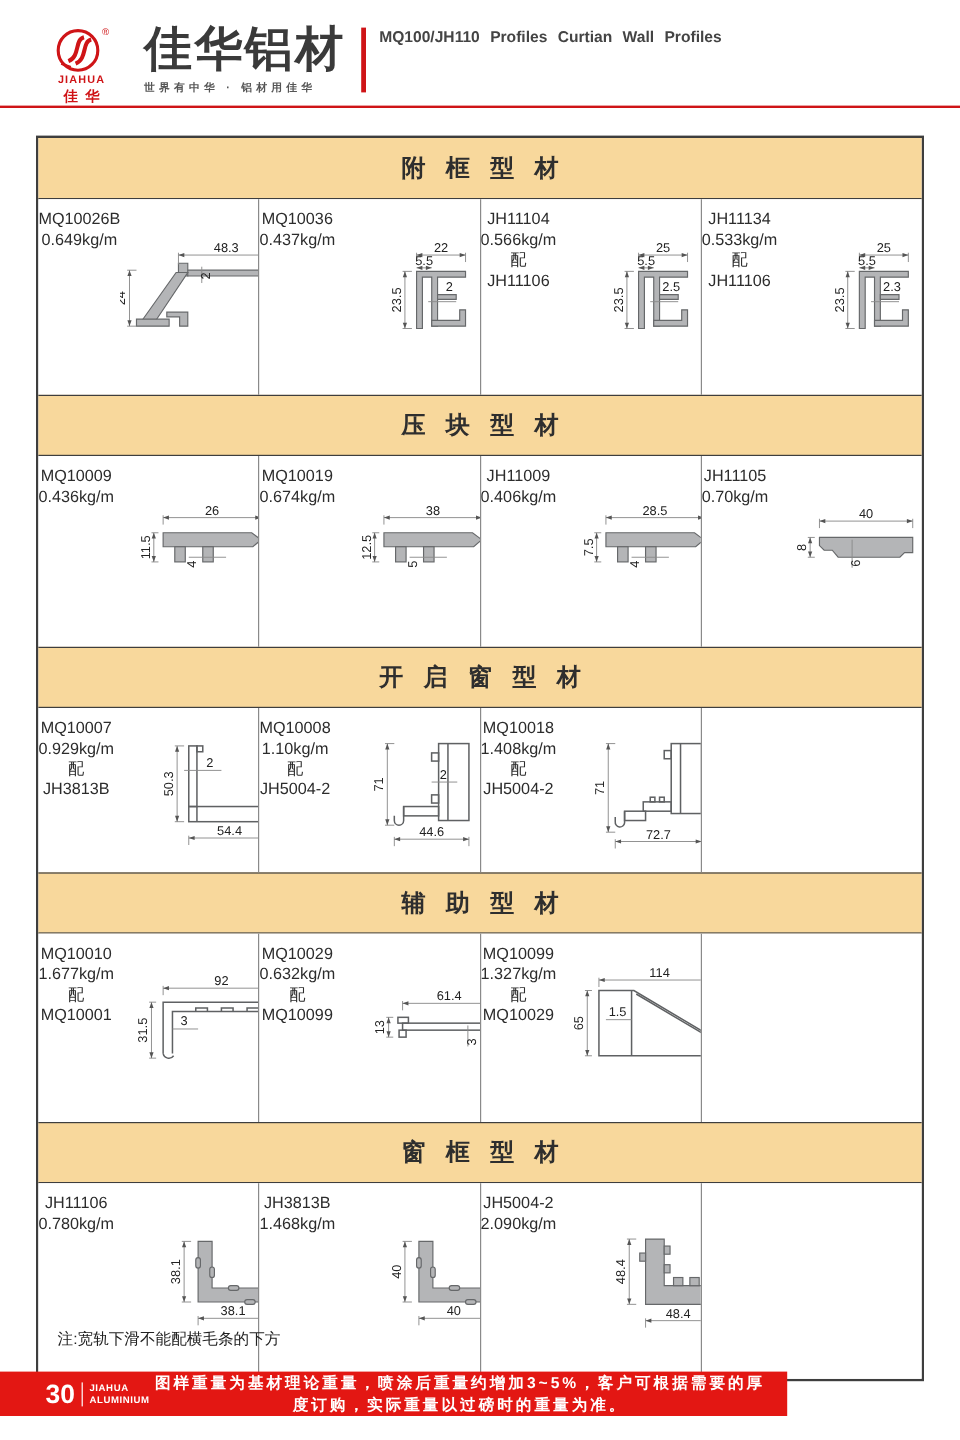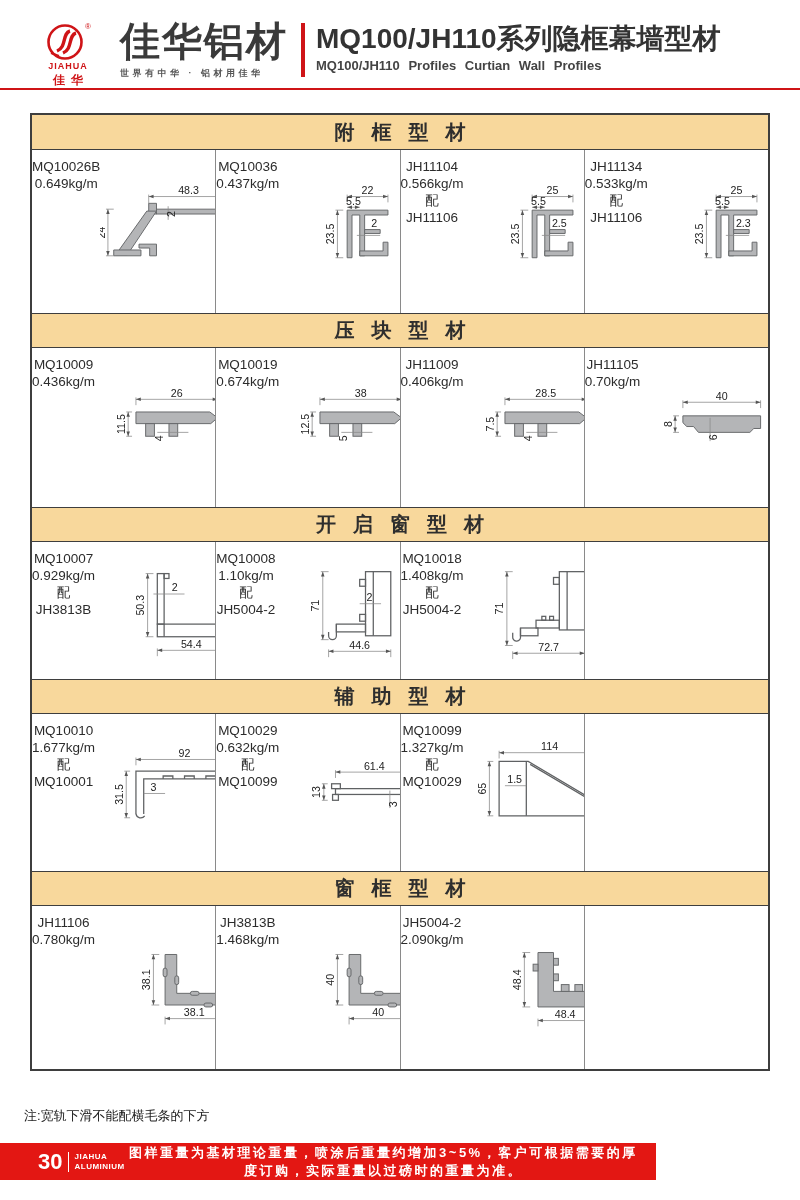--- a/index.html
+++ b/index.html
@@ -15,38 +15,38 @@
 .company{margin-left:4px}
 .company-name{font-size:40px;font-weight:bold;color:#3a3a3a;letter-spacing:2px;line-height:1.05}
 .tagline{font-size:9px;color:#555;letter-spacing:3.5px;margin-top:5px;font-weight:bold}
 .vbar{width:4px;height:54px;background:#cf1417;margin:3px 11px 0 13px}
 .titles{padding-top:1px}
 .title{font-size:28px;font-weight:bold;color:#333;line-height:1.25}
 .subtitle{font-size:13px;color:#444;word-spacing:5px;margin-top:2px;font-weight:bold}
 .red-rule{position:absolute;left:0;top:88px;width:800px;height:2px;background:#cf1417}
 
 .table{position:absolute;left:30px;top:113px;width:740px;border:2px solid #3e3e3e;background:#fff}
-.band{height:35px;background:#f8d89c;border-top:1px solid #3e3e3e;border-bottom:1px solid #3e3e3e;display:flex;align-items:center;justify-content:center}
+.band{height:51px;background:#f8d89c;border-top:1px solid #3e3e3e;border-bottom:1px solid #3e3e3e;display:flex;align-items:center;justify-content:center}
 .table > .band:first-child{border-top:none}
 .band-title{font-size:20px;font-weight:bold;color:#2e2e2e;letter-spacing:17px;text-indent:17px}
 .row{display:flex;background:#fff}
 .row .cell{flex:1 1 0;border-right:1px solid #8a8a8a;overflow:hidden;display:flex;flex-direction:row}
 .row .cell:last-child{border-right:none}
 .r0{height:163px}.r1{height:159px}.r2{height:137px}.r3{height:157px}.r4{height:163px}
 .lbl{text-align:center;padding-top:8px;font-size:13.5px;color:#2c2c2c;line-height:1.26}
 .draw{flex:1;display:flex;align-items:center;justify-content:center}
 .draw svg{display:block}
 
 .fs{fill:#b4b5b7;stroke:#66686a;stroke-width:1}
 .ol{fill:none;stroke:#5f6163;stroke-width:1.3}
 .dl{stroke:#8a8a8a;stroke-width:.8;fill:none}
 .da{fill:#555}
 .dt{font-family:"Liberation Sans","DejaVu Sans",sans-serif;font-size:11px;fill:#222}
 
-.note{position:absolute;left:24px;top:1107px;font-size:13px;color:#222}
+.note{position:absolute;left:48px;top:1107px;font-size:13px;color:#222}
 .redbar{position:absolute;left:0;top:1143px;width:656px;height:37px;background:#e31713;color:#fff;display:flex;align-items:center}
 .pagenum{font-size:22px;font-weight:bold;margin-left:38px;line-height:1}
 .fdiv{width:1px;height:20px;background:#fff;margin:0 5px 0 6px}
 .fbrand{font-size:8px;font-weight:bold;line-height:1.2;letter-spacing:.5px}
 .fnotice{flex:1;text-align:center;font-size:13px;font-weight:bold;letter-spacing:2.5px;padding-right:14px}
 </style>
 </head>
 <body>
 
 <div class="sheet">
@@ -62,21 +62,20 @@
       </svg>
       <div class="logo-en">JIAHUA</div>
       <div class="logo-cn">佳华</div>
     </div>
     <div class="company">
       <div class="company-name">佳华铝材</div>
       <div class="tagline">世界有中华 · 铝材用佳华</div>
     </div>
     <div class="vbar"></div>
     <div class="titles">
-      <div class="title">MQ100/JH110系列隐框幕墙型材</div>
       <div class="subtitle">MQ100/JH110 Profiles Curtian Wall Profiles</div>
     </div>
   </header>
 
   <div class="red-rule"></div>
 
   <main class="table" id="table">
       <div class="band">
         <span class="band-title">附框型材</span>
       </div>

